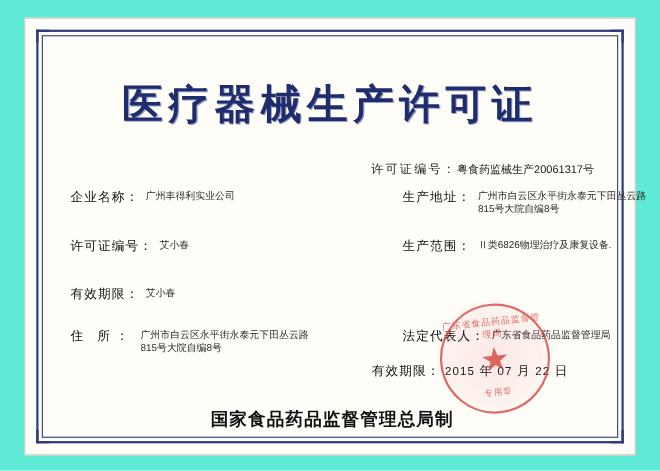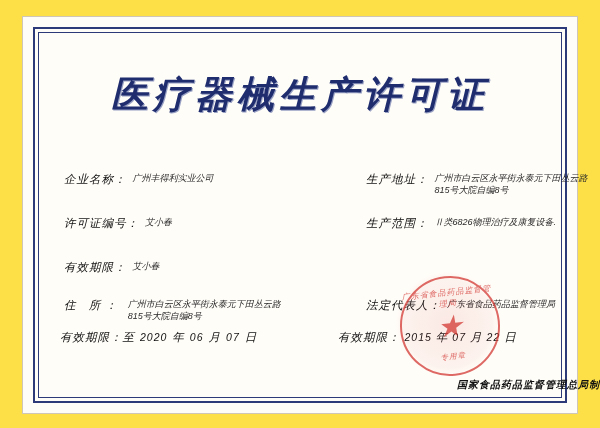--- a/index.html
+++ b/index.html
@@ -4,24 +4,23 @@
 <style>
   html, body {
     margin: 0;
     padding: 0;
     background: #ffffff;
   }
   #page {
     position: relative;
     width: 600px;
     height: 428px;
-    background: #fde047;
+    background: #5eead4;
     overflow: hidden;
     font-family: "Liberation Sans", sans-serif;
-    font-style: italic;
   }
   
   .frame-outer {
     position: absolute;
     left: 22px;
     top: 16px;
     right: 22px;
     bottom: 14px;
     border: 1px solid #cfc6b8;
     background: #fffdf8;
@@ -207,42 +206,45 @@
     border-radius: 50%;
     background: radial-gradient(circle, rgba(210,50,45,0.10) 0%, rgba(210,50,45,0.05) 60%, rgba(210,50,45,0) 72%);
     pointer-events: none;
   }
 
   .footer {
     position: absolute;
     left: 4px;
     right: 0;
     bottom: 36px;
-    text-align: right;
-    font-size: 10px;
+    text-align: center;
+    font-size: 16px;
     font-weight: bold;
     color: #111;
     letter-spacing: 1px;
   }
 </style>
 </head>
 <body>
 
 <div id="page">
 
   <div class="frame-outer"></div>
   <div class="frame-mid"></div>
   <div class="frame-inner"></div>
   <div class="corner tl"></div>
   <div class="corner tr"></div>
   <div class="corner bl"></div>
   <div class="corner br"></div>
 
   <div class="title">医疗器械生产许可证</div>
 
+  <div class="cert-no">
+    <span class="lbl">许可证编号：</span><span class="val">粤食药监械生产20061317号</span>
+  </div>
 
   <div class="fields">
 
     <div class="row" style="top:0px;">
       <div class="col-l">
         <div class="field">
           <span class="lbl">企业名称：</span><span class="val">广州丰得利实业公司</span>
         </div>
       </div>
       <div class="col-r">
@@ -282,23 +284,20 @@
       <div class="col-r">
         <div class="field">
           <span class="lbl">法定代表人：</span><span class="val">广东省食品药品监督管理局</span>
         </div>
       </div>
     </div>
 
   </div>
 
   <div class="bottom-row">
-    <div class="valid">
-      <span>有效期限：至</span><span class="num">2020</span><span>年</span><span class="num">06</span><span>月</span><span class="num">07</span><span>日</span>
-    </div>
     <div class="issue">
       <span>有效期限：</span><span class="num">2015</span><span>年</span><span class="num">07</span><span>月</span><span class="num">22</span><span>日</span>
     </div>
   </div>
 
   <div class="seal-ink"></div>
   <div class="seal">
     <div class="arc-top">广东省食品药品监督管理局</div>
     <div class="star">★</div>
     <div class="arc-bottom">专用章</div>

